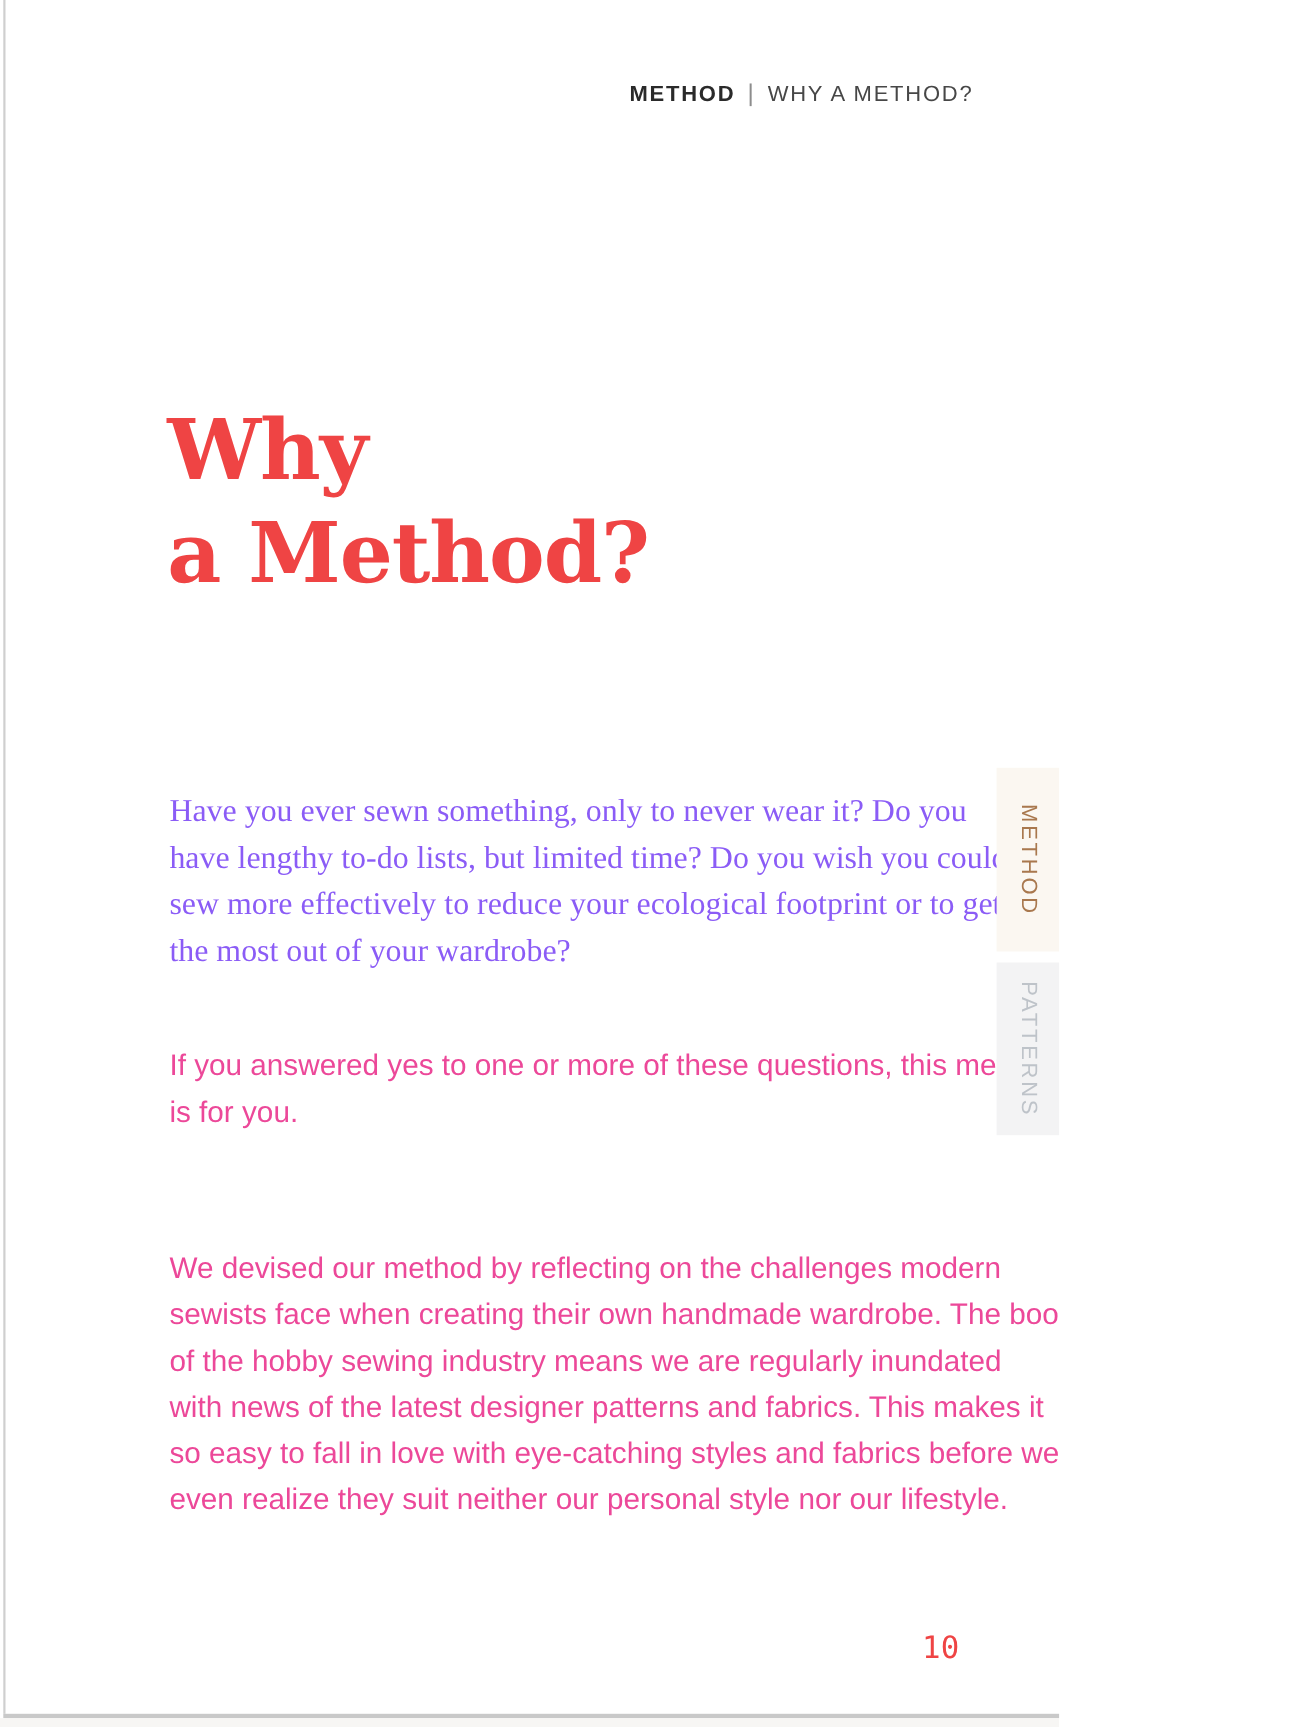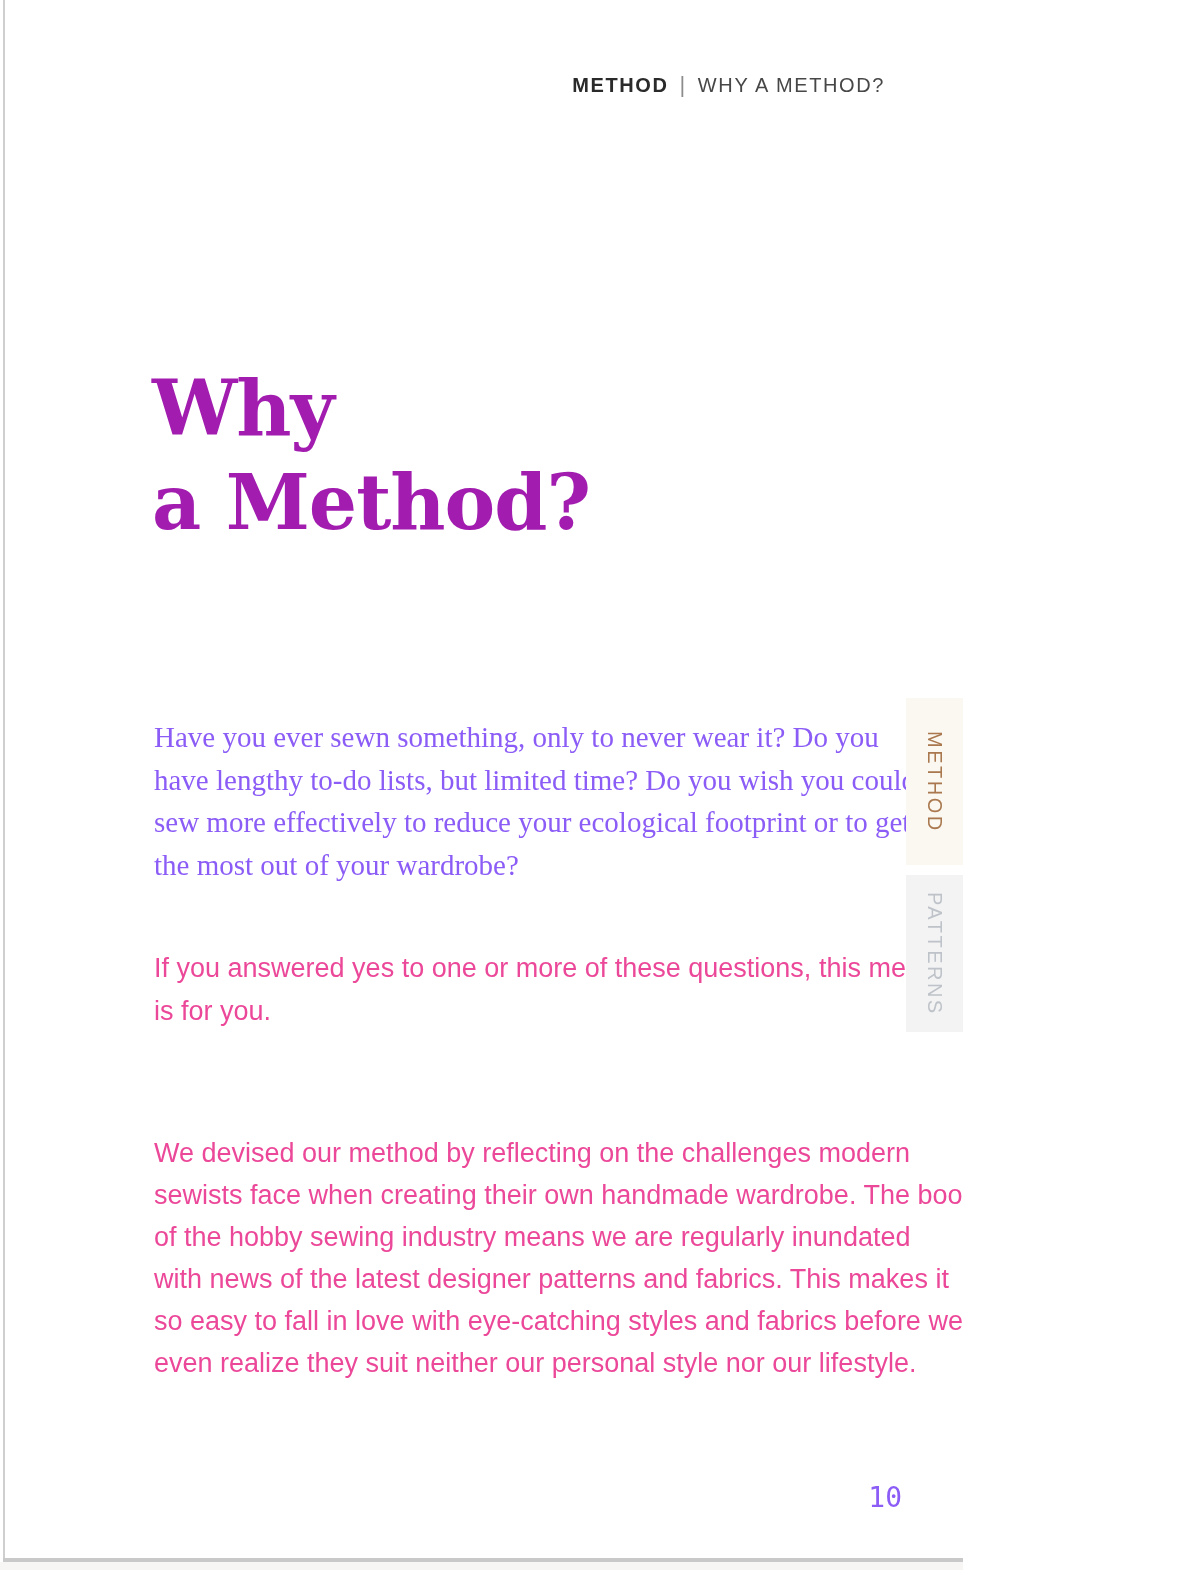--- a/index.html
+++ b/index.html
@@ -29,21 +29,21 @@
     white-space:nowrap;
   }
   .running-header .section{font-weight:700;color:#2a2a2a;}
   .running-header .sep{color:#8d8d8d;font-weight:300;font-size:22px;}
   .running-header .chapter{color:#474747;}
   .chapter-title{
     position:absolute;left:152px;top:362px;
     font-family:"DejaVu Serif",serif;
     font-weight:700;
     font-size:76px;line-height:94px;
-    color:#a21caf;
+    color:#ef4444;
     letter-spacing:-1px;
     white-space:pre-line;
   }
   .para{white-space:pre-line;margin:0;position:absolute;left:154px;width:900px;}
   .para-serif{
     top:716px;
     font-family:"Liberation Serif","DejaVu Serif",serif;
     font-size:29px;line-height:42.5px;
     color:#8b5cf6;
   }
@@ -63,23 +63,23 @@
     writing-mode:vertical-rl;
     text-orientation:mixed;
     font-size:20px;letter-spacing:2.5px;
     white-space:nowrap;
   }
   .tab-method{top:698px;height:167px;background:#fbf7f1;}
   .tab-method .vlabel{color:#a9784e;}
   .tab-patterns{top:875px;height:157px;background:#f3f3f4;}
   .tab-patterns .vlabel{color:#bec3c9;}
   .page-number{
-    position:absolute;top:1481px;right:61px;
+    position:absolute;top:1481px;right:91px;
     font-family:"DejaVu Sans Mono",monospace;
-    font-size:28px;color:#8b5cf6;
+    font-size:28px;color:#ef4444;
   }
 </style>
 </head>
 <body>
 
 <div class="page">
 
   <div class="page-left-edge"></div>
 
   <div class="running-header">

